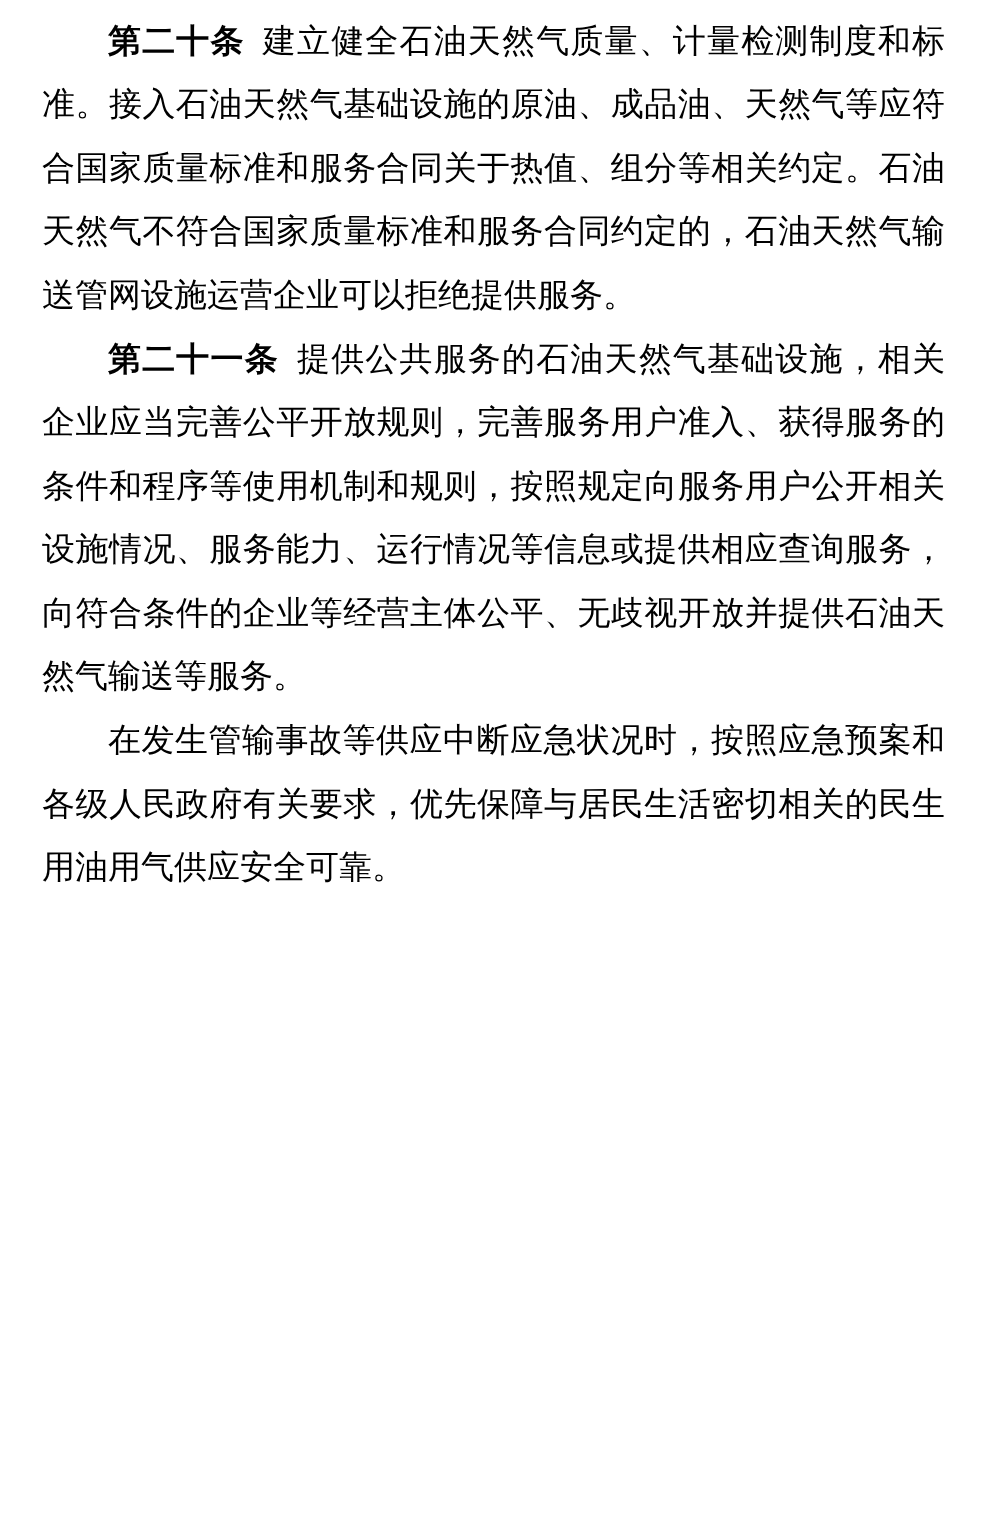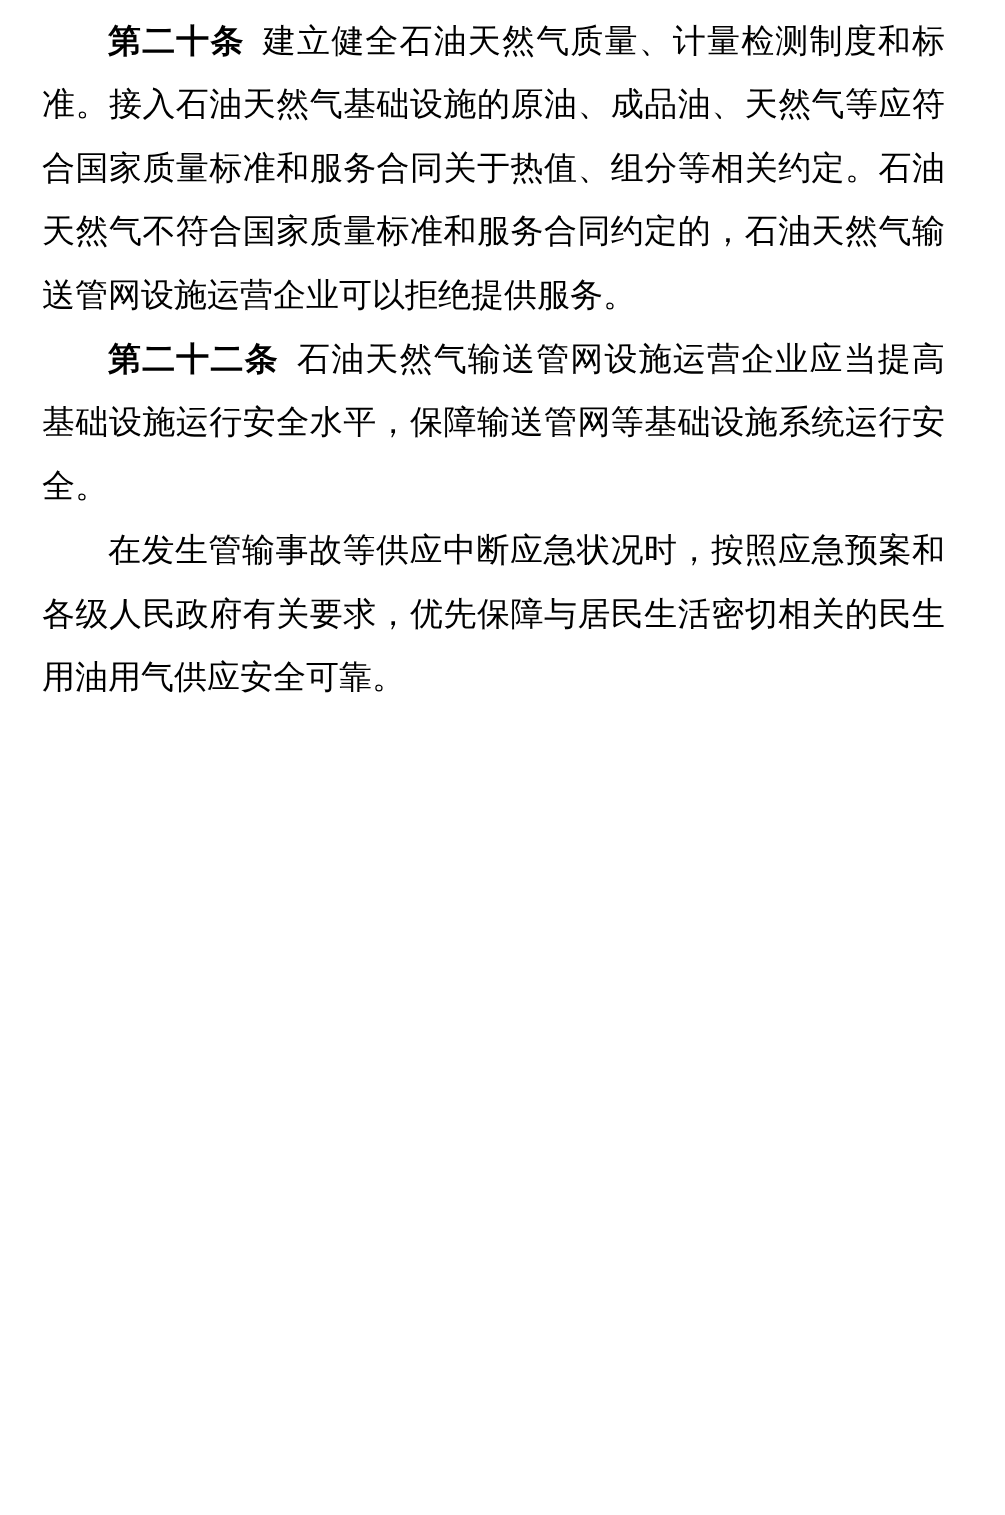--- a/index.html
+++ b/index.html
@@ -36,19 +36,19 @@
   }
 </style>
 </head>
 <body>
 
 <div class="page">
 
   <p class="para"><b class="article-num">第二十条</b><span>建立健全石油天然气质量、计量检测制度和标准。接入石油天然气基础设施的原油、成品油、天然气等应符合国家质量标准和服务合同关于热值、组分等相关约定。石油天然气不符合国家质量标准和服务合同约定的，石油天然气输送管网设施运营企业可以拒绝提供服务。</span></p>
 
 
+  <p class="para"><b class="article-num">第二十一条</b><span>提供公共服务的石油天然气基础设施，相关企业应当完善公平开放规则，完善服务用户准入、获得服务的条件和程序等使用机制和规则，按照规定向服务用户公开相关设施情况、服务能力、运行情况等信息或提供相应查询服务，向符合条件的企业等经营主体公平、无歧视开放并提供石油天然气输送等服务。</span></p>
 
 
-  <p class="para"><b class="article-num">第二十二条</b><span>石油天然气输送管网设施运营企业应当提高基础设施运行安全水平，保障输送管网等基础设施系统运行安全。</span></p>
 
   <p class="para"><b class="article-num"></b><span>在发生管输事故等供应中断应急状况时，按照应急预案和各级人民政府有关要求，优先保障与居民生活密切相关的民生用油用气供应安全可靠。</span></p>
 
 </div>
 
 </body></html>

